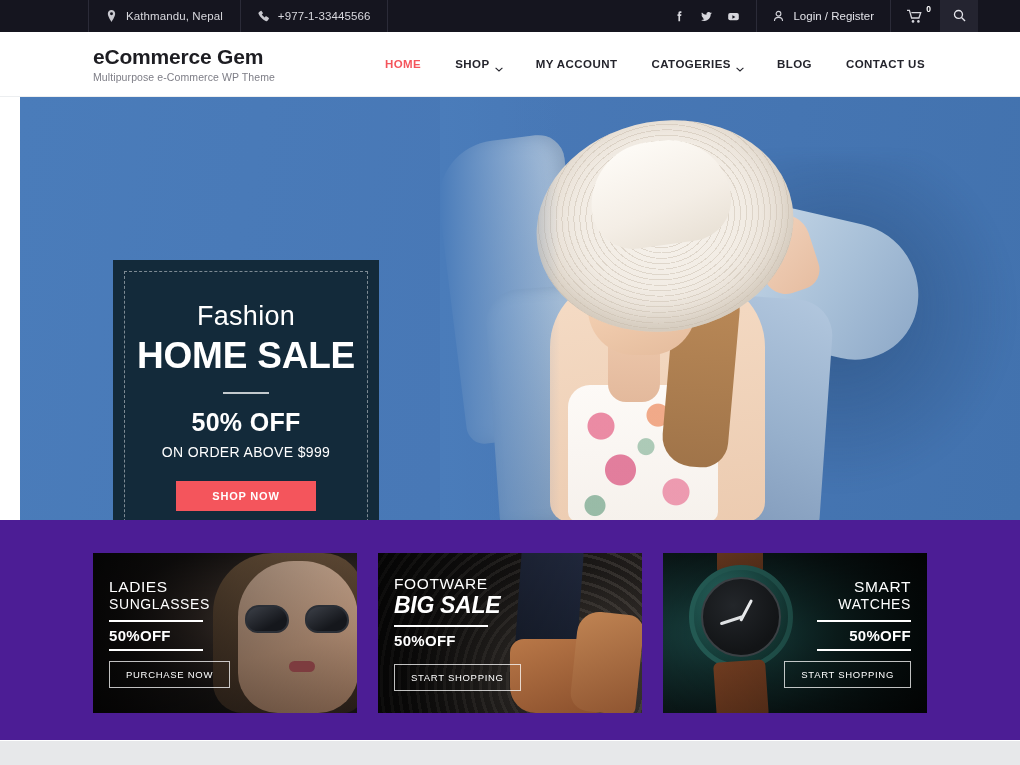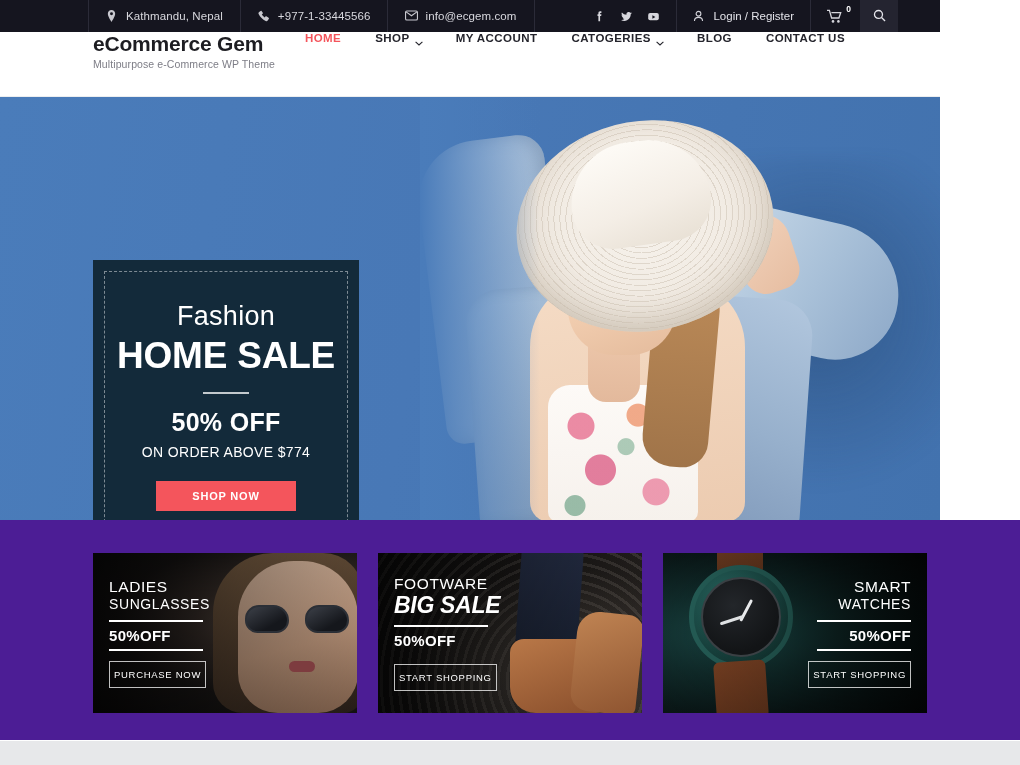--- a/index.html
+++ b/index.html
@@ -2,21 +2,21 @@
 <html><head>
 <meta charset="utf-8">
 <style>
   * { box-sizing: border-box; margin: 0; padding: 0; }
   html, body {
     width: 1020px; height: 765px;
     font-family: "Liberation Sans", sans-serif;
     background: #ffffff;
     overflow: hidden;
   }
-  .page { width: 940px; height: 765px; position: relative; background: #fff; }
+  .page { width: 1020px; height: 765px; position: relative; background: #fff; }
 
   
   .topbar {
     height: 32px; background: #15151f; display: flex; align-items: stretch;
     color: #d8d8de; font-size: 11.5px;
   }
   .topbar-left { display: flex; align-items: stretch; margin-left: 88px; }
   .tb-item {
     display: flex; align-items: center; gap: 8px; padding: 0 17px;
     border-right: 1px solid #2b2b38; white-space: nowrap; letter-spacing: .1px;
@@ -39,41 +39,42 @@
     font-size: 8.5px; color: #fff; font-weight: bold; line-height: 1;
   }
   .search-box {
     width: 38px; background: #242430; display: flex;
     align-items: center; justify-content: center; cursor: pointer;
   }
   .topbar-tail { width: 42px; }
 
   
   .header {
-    height: 65px; background: #fff; display: flex; align-items: flex-start;
+    height: 65px; background: #fff; display: flex; align-items: center;
     border-bottom: 1px solid #eceef0;
   }
   .brand { margin-left: 93px; }
   .brand-title {
     font-size: 21px; font-weight: bold; color: #1d1d22; letter-spacing: -.2px; line-height: 1.12;
   }
   .brand-sub { font-size: 10.5px; color: #7d7d86; margin-top: 2px; letter-spacing: .1px; }
   .nav { margin-left: auto; margin-right: 78px; display: flex; align-items: center; gap: 0; }
   .nav-item {
     display: flex; align-items: center; gap: 5px;
     font-size: 11.5px; font-weight: bold; letter-spacing: .45px;
     color: #24242c; padding: 0 17px; cursor: pointer; text-transform: uppercase;
   }
   .nav-item.active { color: #f4555c; }
   .caret { width: 7px; height: 5px; display: inline-block; }
 
   
   .hero {
     height: 425px; position: relative; overflow: hidden;
     background: linear-gradient(100deg, #4a7cba 0%, #4878b6 45%, #4272ae 100%);
+    margin-left: 20px;
   }
   .hero-photo {
     position: absolute; left: 420px; top: 0; width: 600px; height: 425px; overflow: hidden;
   }
   
   .ph-shadow {
     position: absolute; left: 300px; top: 60px; width: 280px; height: 340px;
     background: radial-gradient(ellipse at 35% 45%, rgba(28,58,96,.45) 0%, rgba(40,75,120,0) 68%);
     filter: blur(6px);
   }
@@ -222,21 +223,21 @@
   .card.right .card-content { text-align: right; display: flex; flex-direction: column; align-items: flex-end; }
   .card-t1 { font-size: 15.5px; letter-spacing: .6px; line-height: 1.18; }
   .card-t1.big { font-size: 14px; }
   .card-t2 { font-size: 23px; font-weight: bold; font-style: italic; letter-spacing: -.3px; line-height: 1.05; }
   .card-off-wrap { margin: 8px 0 10px; width: 94px; }
   .card.right .card-off-wrap { width: 94px; }
   .card-line { height: 2px; background: #fff; width: 94px; }
   .card-off { font-size: 15px; font-weight: bold; letter-spacing: .3px; padding: 5px 0; }
   .card-btn {
     display: inline-block; border: 1px solid rgba(255,255,255,.75); color: #fff;
-    font-size: 9.5px; letter-spacing: .7px; padding: 7px 4px; background: transparent; cursor: pointer; text-align: center;
+    font-size: 9.5px; letter-spacing: .7px; padding: 7px 16px; background: transparent; cursor: pointer; text-align: center;
   }
   
   .bg-sun {
     position: absolute; inset: 0; z-index: 1;
     background:
       radial-gradient(ellipse at 76% 42%, #6b5b50 0%, #3a302b 34%, #1a1716 62%, #0e0d0d 100%),
       linear-gradient(90deg, #121212 0%, #181716 45%, #2a2521 100%);
   }
   .sun-face {
     position: absolute; left: 145px; top: 8px; width: 120px; height: 152px; z-index: 2;
@@ -337,29 +338,20 @@
         </span>
         <span>Kathmandu, Nepal</span>
       </div>
       <div class="tb-item">
         <span class="tb-icon">
           <svg viewBox="0 0 13 13" width="12" height="12">
               <path d="M3.3.8 1.2 2.1c-.7.5-.9 1.4-.5 2.2C2.3 7.6 5 10.3 8.3 12c.8.4 1.7.2 2.2-.5l1.3-2.1c.2-.4.1-.9-.3-1.1L9 6.9c-.4-.2-.9-.1-1.1.3l-.5.8C6 7.3 4.8 6.1 4.1 4.7l.8-.5c.4-.2.5-.7.3-1.1L3.8 1c-.1-.3-.3-.4-.5-.2z" fill="#d8d8de"></path>
             </svg>
         </span>
         <span>+977-1-33445566</span>
-      </div>
-      <div class="tb-item">
-        <span class="tb-icon">
-          <svg viewBox="0 0 14 11" width="13" height="11">
-              <rect x="0.6" y="0.6" width="12.8" height="9.8" rx="1.4" fill="none" stroke="#d8d8de" stroke-width="1.2"></rect>
-              <path d="M1.2 1.6 7 5.8l5.8-4.2" fill="none" stroke="#d8d8de" stroke-width="1.2"></path>
-            </svg>
-        </span>
-        <span>info@ecgem.com</span>
       </div>
     </div>
     <div class="topbar-spacer"></div>
     <div class="topbar-right">
       <div class="socials">
         <span class="soc">
           <svg viewBox="0 0 13 13" width="13" height="13">
               <path d="M8.4 4.3H7.1v-.9c0-.4.2-.5.4-.5h.9V1.2H7.2c-1.4 0-1.8 1-1.8 1.7v1.4H4.5v1.8h.9v5.2h1.7V6.1h1.1l.2-1.8z" fill="#e6e6ec"></path>
             </svg>
         </span>
@@ -467,21 +459,21 @@
       <div class="ph-hat-crown"></div>
       <div class="hero-fade"></div>
     </div>
 
     <div class="hero-panel">
       <div class="hero-panel-inner">
         <div class="hp-fashion">Fashion</div>
         <div class="hp-mega">HOME SALE</div>
         <div class="hp-rule"></div>
         <div class="hp-off">50% OFF</div>
-        <div class="hp-order">ON ORDER ABOVE $774</div>
+        <div class="hp-order">ON ORDER ABOVE $999</div>
         <button class="hp-btn">SHOP NOW</button>
       </div>
     </div>
 
   </div>
 
   <div class="promos">
 
     <div class="card">
       <div class="bg-sun"></div>

